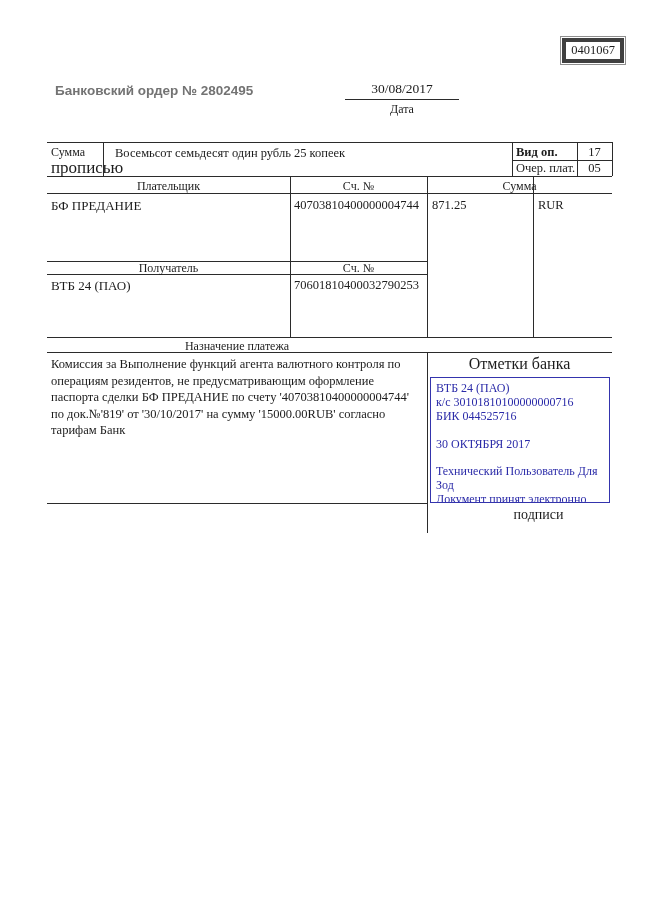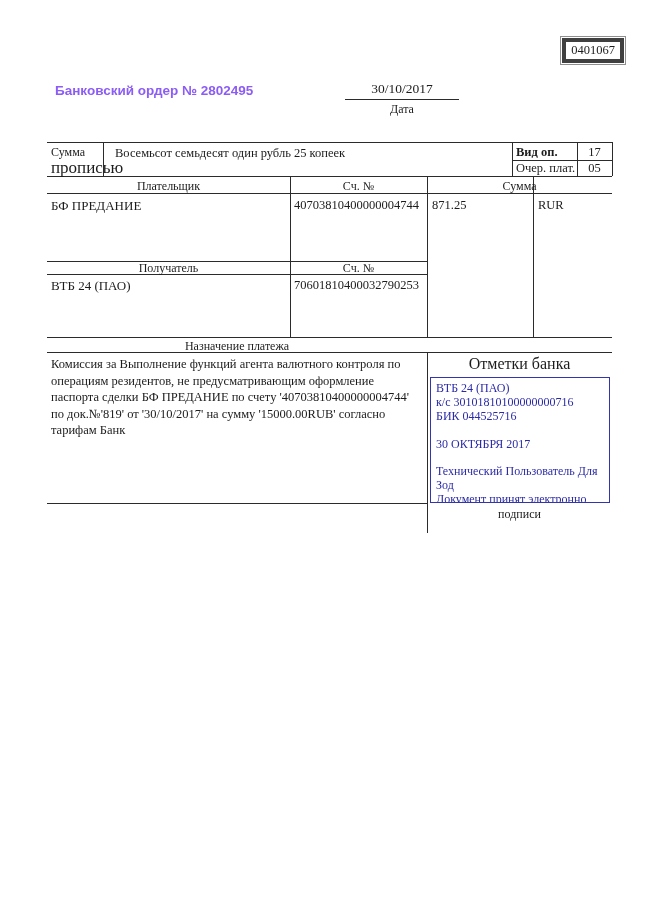--- a/index.html
+++ b/index.html
@@ -16,21 +16,21 @@
   .cell-text{position:absolute;font-size:12.5px;line-height:15px;white-space:nowrap;}
   .centered{text-align:center;}
   .form-code{
     position:absolute;left:562px;top:38px;width:54px;height:17px;
     border:4px solid #404040;box-shadow:0 0 0 1px #fff,0 0 0 2px #8f8f8f;
     font-size:12.5px;line-height:17px;text-align:center;
   }
   .doc-title{
     position:absolute;left:55px;top:83px;
     font-family:"Liberation Sans", sans-serif;
-    font-weight:bold;font-size:13.5px;color:#8b5cf6;
+    font-weight:bold;font-size:13.5px;color:#737373;
     white-space:nowrap;
   }
   .date-block{position:absolute;left:345px;top:81px;width:114px;text-align:center;}
   .date-value{font-size:13.5px;padding-bottom:2px;border-bottom:1px solid #2b2b2b;}
   .date-label{font-size:12px;padding-top:2px;}
   .purpose-text{
     position:absolute;left:51px;top:356px;width:374px;
     font-size:12.5px;line-height:16.5px;white-space:normal;
   }
   .stamp-box{
@@ -45,21 +45,21 @@
 </style>
 </head>
 <body>
 
 <div class="page">
 
   <div class="form-code">0401067</div>
 
   <div class="doc-title">Банковский ордер № 2802495</div>
   <div class="date-block">
-    <div class="date-value">30/10/2017</div>
+    <div class="date-value">30/08/2017</div>
     <div class="date-label">Дата</div>
   </div>
 
   <div class="hline" style="left:47px;top:142px;width:565px;"></div>
   <div class="hline" style="left:512px;top:160px;width:100px;"></div>
   <div class="hline" style="left:47px;top:176px;width:565px;"></div>
   <div class="hline" style="left:47px;top:193px;width:565px;"></div>
   <div class="hline" style="left:47px;top:261px;width:380px;"></div>
   <div class="hline" style="left:47px;top:274px;width:380px;"></div>
   <div class="hline" style="left:47px;top:337px;width:565px;"></div>
@@ -109,15 +109,15 @@
       <div>к/с 30101810100000000716</div>
       <div>БИК 044525716</div>
       <div>&nbsp;</div>
       <div>30 ОКТЯБРЯ 2017</div>
       <div>&nbsp;</div>
       <div>Технический Пользователь Для</div>
       <div>Зод</div>
       <div>Документ принят электронно</div>
     </div>
 
-  <div class="cell-text centered" style="left:427px;top:507px;width:185px;font-size:12px;">подписи</div>
+  <div class="cell-text centered" style="left:446px;top:507px;width:185px;font-size:14px;">подписи</div>
 
 </div>
 
 </body></html>

